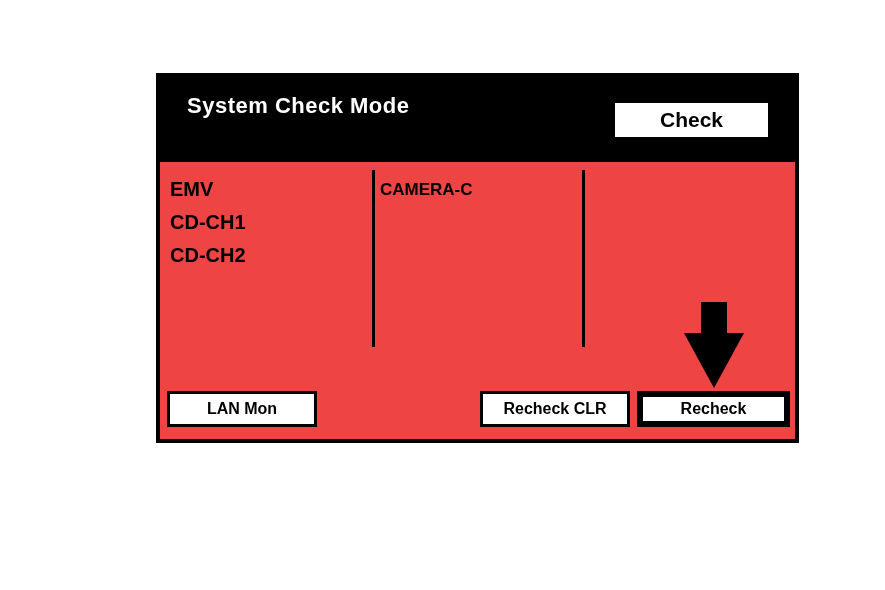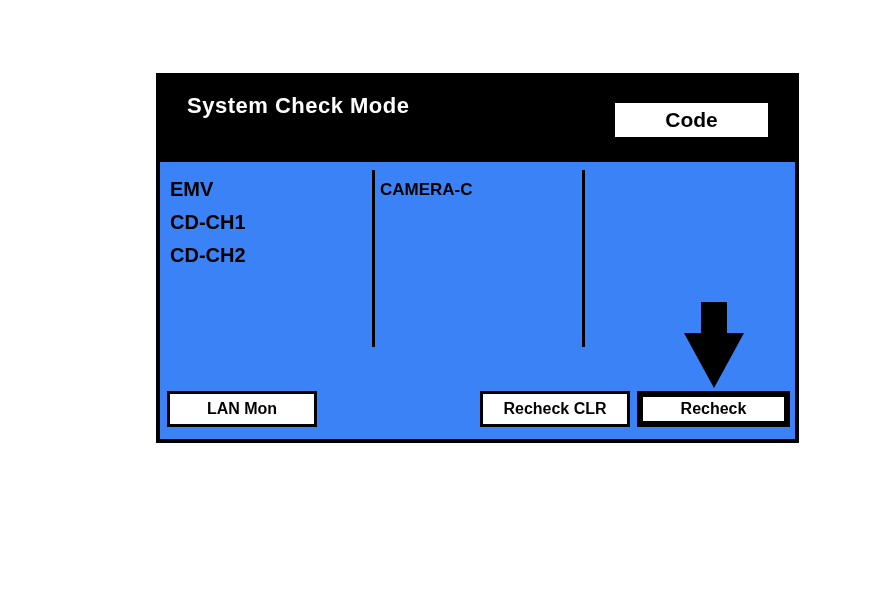--- a/index.html
+++ b/index.html
@@ -43,21 +43,21 @@
     background: #ffffff;
     color: #000000;
     font-size: 21px;
     font-weight: bold;
     display: flex; align-items: center; justify-content: center;
     cursor: pointer;
   }
   .screen-body {
     position: absolute;
     left: 0; top: 85px; right: 0; bottom: 0;
-    background: #3b82f6;
+    background: #ef4444;
   }
   .device-list {
     position: absolute;
     left: 10px; top: 11px;
     font-size: 20px;
     font-weight: bold;
     line-height: 33px;
     color: #000000;
     white-space: nowrap;
   }
@@ -134,21 +134,21 @@
 </style>
 </head>
 <body>
 
 <div class="page">
 
   <div class="screen">
 
     <div class="screen-header">
       <div class="screen-title">System Check Mode</div>
-      <div class="menu-btn">Code</div>
+      <div class="menu-btn">Check</div>
     </div>
 
     <div class="screen-body">
 
       <div class="device-list">
         <div>EMV</div>
         <div>CD-CH1</div>
         <div>CD-CH2</div>
       </div>
 

